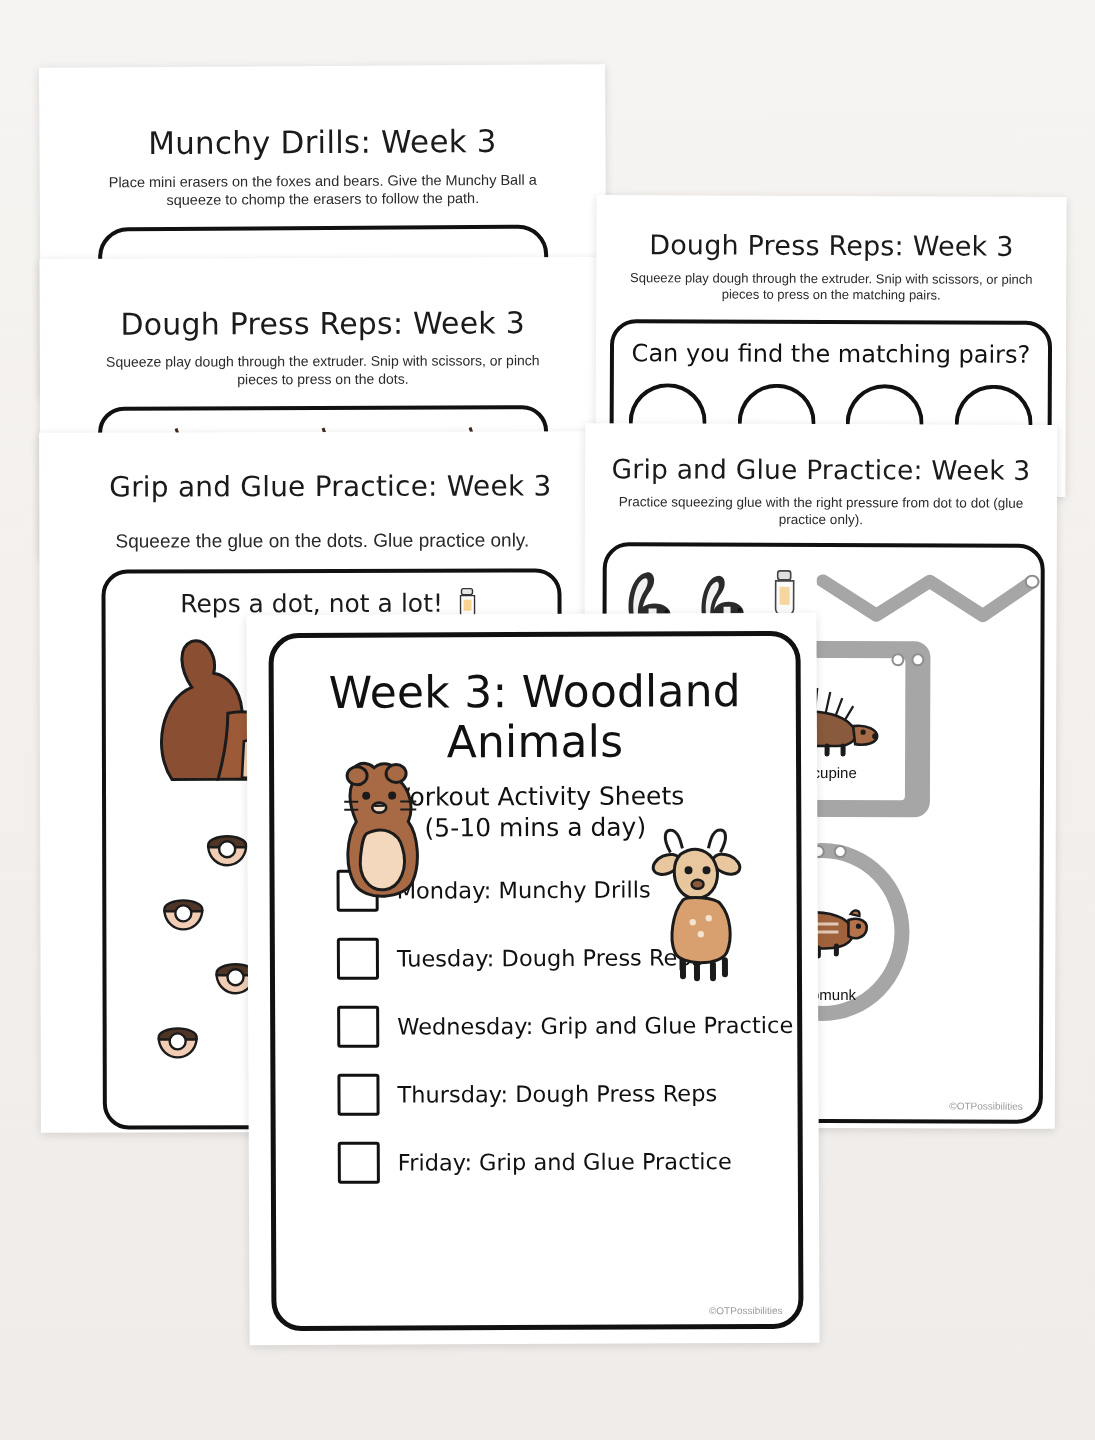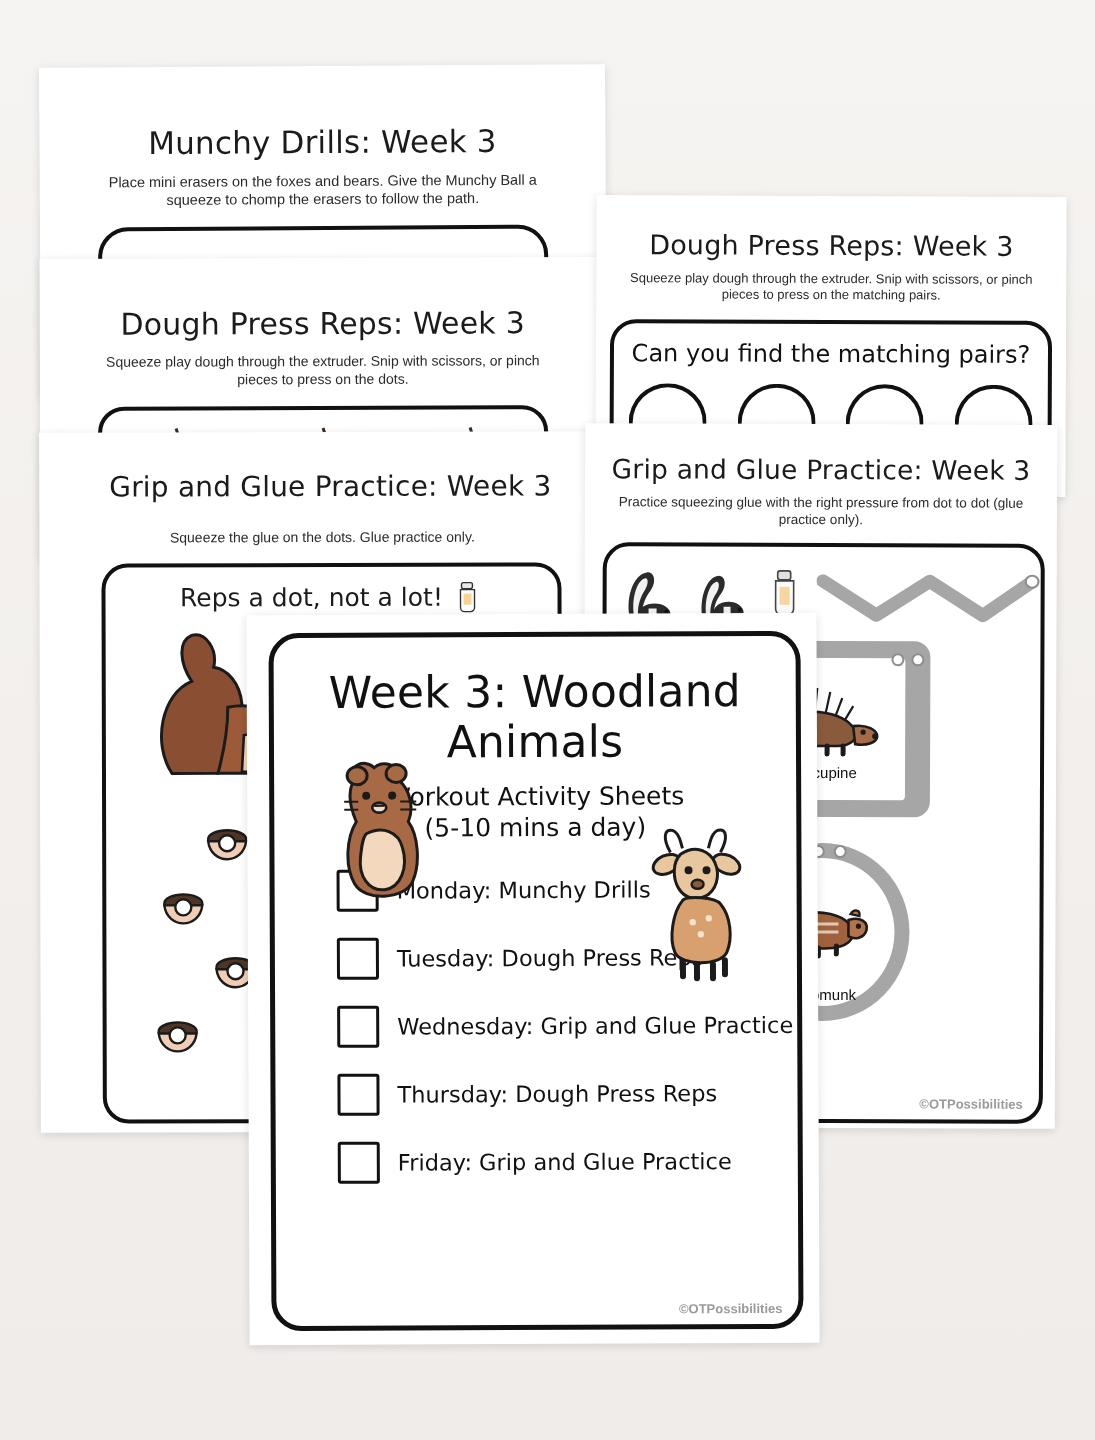--- a/index.html
+++ b/index.html
@@ -74,21 +74,21 @@
   #sheet-dough-left .sheet-sub { font-size: 14px; margin: 12px 56px 0 56px; }
   #sheet-dough-left .rounded-box { margin: 18px 58px 0 58px; height: 130px; }
   .acorn-row { display: flex; justify-content: space-around; padding-top: 14px; }
 
   
   #sheet-grip-left {
     left: 40px; top: 432px; width: 566px; height: 700px;
     transform: rotate(-0.15deg);
   }
   #sheet-grip-left .sheet-title { font-size: 28px; margin-top: 38px; text-align: left; padding-left: 70px; }
-  #sheet-grip-left .sheet-sub { font-size: 14px; margin: 26px 46px 16px 46px; }
+  #sheet-grip-left .sheet-sub { font-size: 19px; margin: 26px 46px 16px 46px; }
   #sheet-grip-left .rounded-box { margin: 16px 44px 0 62px; height: 560px; position: relative; }
   .dot-headline {
     text-align: center; font-size: 25px; margin-top: 14px; color: #1b1b1b;
     display: flex; align-items: center; justify-content: center; gap: 10px;
   }
 
   
   #sheet-dough-right {
     left: 596px; top: 196px; width: 470px; height: 300px;
     transform: rotate(0.25deg);
@@ -134,21 +134,21 @@
     border-radius: 50%;
   }
   .ring-card .hole { position: absolute; width: 13px; height: 13px; border-radius: 50%; background: #fff; border: 2px solid #8e8e8e; }
   .ring-card .hole.h1 { top: 10px; left: 96px; }
   .ring-card .hole.h2 { top: 10px; left: 118px; }
   .label-under { font-family: "Liberation Sans", sans-serif; font-size: 15px; color: #111; margin-top: 6px; }
   .ring-label { position: absolute; bottom: 26px; left: 0; right: 0; text-align: center; font-family: "Liberation Sans", sans-serif; font-size: 15px; color: #111; }
 
   .copyright {
     position: absolute; right: 16px; bottom: 8px;
-    font-family: "Liberation Sans", sans-serif; font-size: 13px; color: #9a9a9a; font-weight: bold;
+    font-family: "Liberation Sans", sans-serif; font-size: 10px; color: #9a9a9a;
   }
 
   
   #sheet-cover {
     left: 248px; top: 614px; width: 570px; height: 730px;
     transform: rotate(-0.25deg);
     z-index: 10;
   }
   #sheet-cover .cover-frame {
     position: absolute; inset: 18px 16px 14px 22px;

